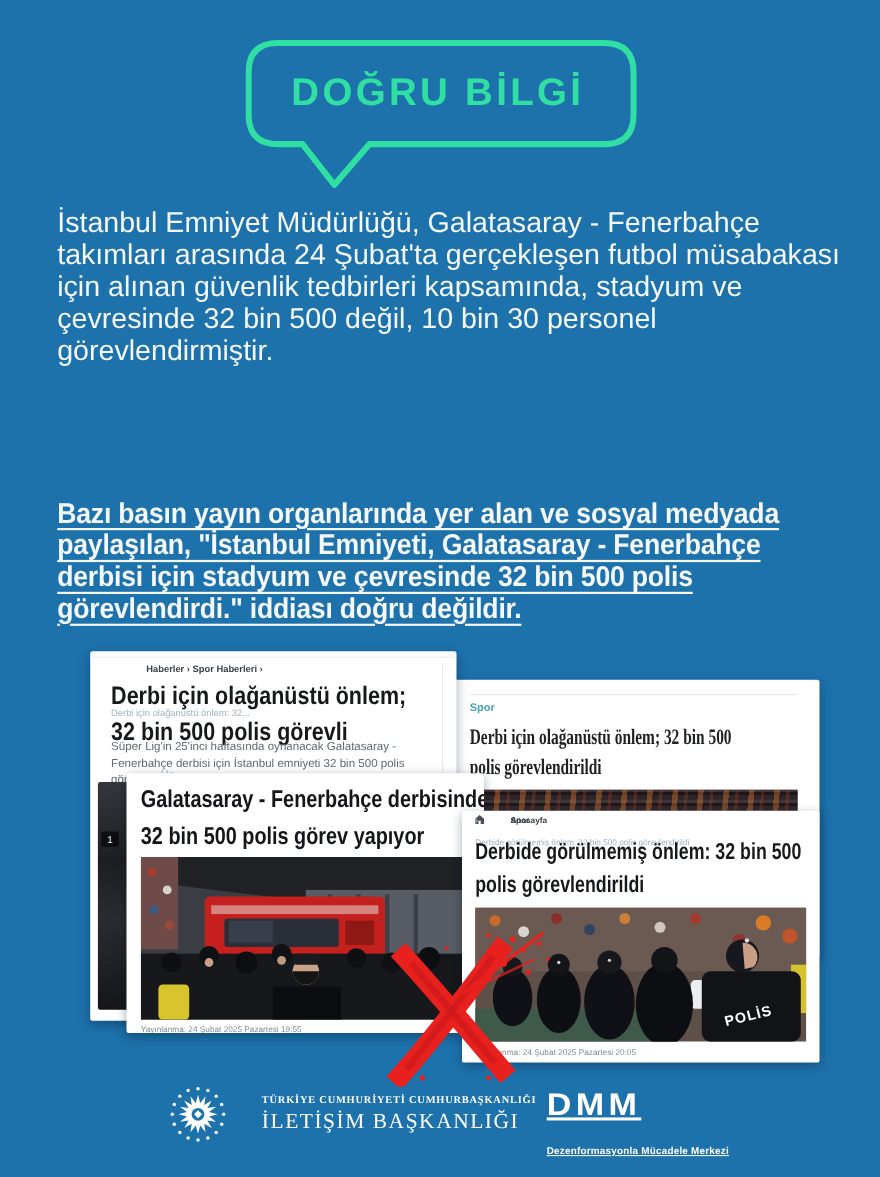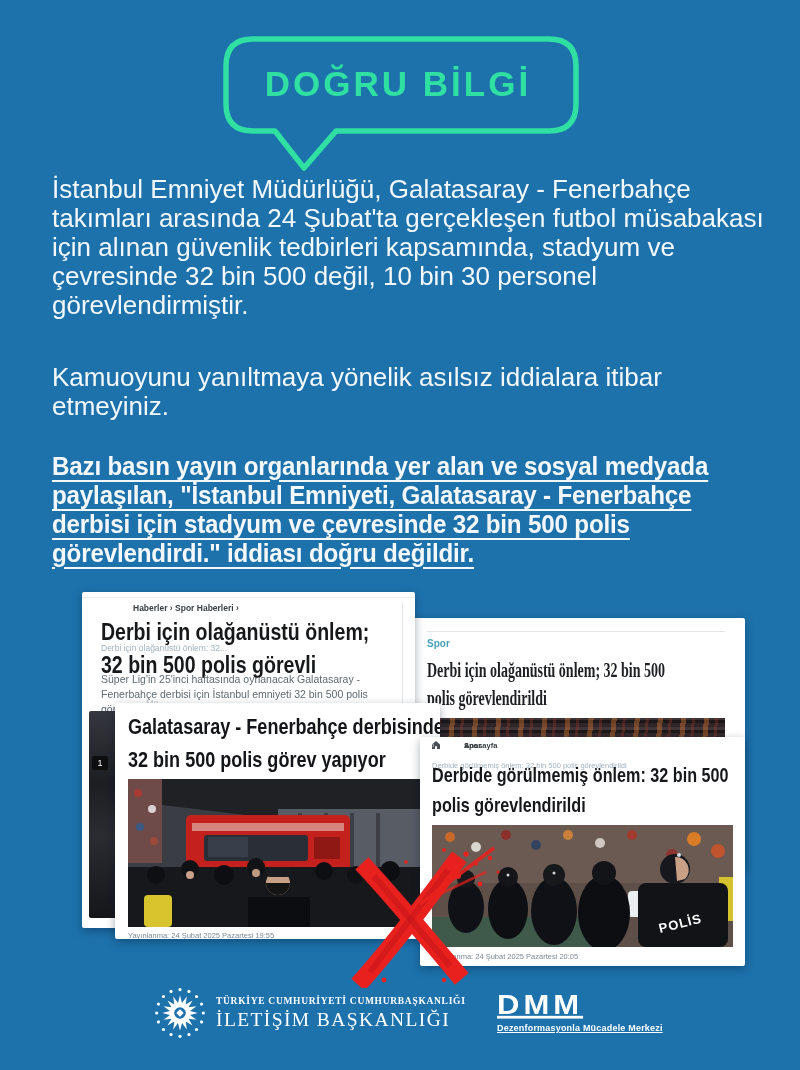--- a/index.html
+++ b/index.html
@@ -17,21 +17,21 @@
     position:absolute;left:223px;top:38px;width:350px;height:92px;
     display:flex;align-items:center;justify-content:center;
     color:var(--green,#2fe0a2);font-size:35px;font-weight:700;letter-spacing:3px;
     white-space:nowrap;
   }
   
   .para{
     position:absolute;left:52px;margin:0;color:#f4f8fb;
     font-size:26px;line-height:29px;white-space:pre;font-weight:400;
   }
-  .p1{top:175px;}
+  .p1{top:188px;}
   .p2{top:363px;}
   .p3{
     top:452px;font-weight:700;
     text-decoration:underline;text-decoration-thickness:2px;text-underline-offset:5px;
     transform:scaleX(.93);transform-origin:left top;letter-spacing:-0.2px;
   }
   
   .card{
     position:absolute;background:#fff;border-radius:2px;overflow:hidden;
     box-shadow:0 3px 10px rgba(0,20,40,.35);
@@ -93,45 +93,43 @@
   .c4-crumb .sep{color:#aab3ba;}
   .c4-title{
     left:12px;top:23px;width:440px;font-size:21px;line-height:30px;font-weight:700;
     color:#17181b;white-space:pre;transform:scaleX(.77);transform-origin:left top;
   }
   .c4-photo{left:12px;top:88px;width:301px;height:122px;}
   .c4-pub{left:12px;top:215px;font-size:7.5px;color:#7d8b96;white-space:nowrap;}
   
   .redx{position:absolute;left:348px;top:838px;width:160px;height:150px;z-index:6;}
   
-  .gov{position:absolute;left:152px;top:985px;display:flex;align-items:center;gap:8px;color:#fff;}
+  .gov{position:absolute;left:152px;top:985px;display:flex;align-items:center;gap:30px;color:#fff;}
   .gov-emblem{width:56px;height:56px;flex:none;}
   .gov-l1{font-family:"Liberation Serif",serif;font-size:9.5px;letter-spacing:.7px;font-weight:600;white-space:nowrap;}
   .gov-l2{font-family:"Liberation Serif",serif;font-size:19.5px;letter-spacing:1.4px;font-weight:400;margin-top:3px;white-space:nowrap;}
   .dmm{position:absolute;left:497px;top:991px;color:#ffffff;text-decoration:underline;}
   .dmm-word{font-size:31px;font-weight:700;letter-spacing:4px;line-height:30px;transform:scaleY(.92);transform-origin:left top;}
-  .dmm-sub{font-size:9px;font-weight:700;margin-top:2px;letter-spacing:.2px;white-space:nowrap;}
+  .dmm-sub{font-size:9px;font-weight:700;margin-top:20px;letter-spacing:.2px;white-space:nowrap;}
 </style>
 </head>
 <body>
 
 <div class="page">
 
   <svg class="bubble-svg" viewBox="0 0 356 140" aria-hidden="true">
     <path d="M 30,3 H 326 Q 353,3 353,30 V 68 Q 353,95 326,95 H 113 L 81,132 L 52,95 H 30 Q 3,95 3,68 V 30 Q 3,3 30,3 Z" fill="none" stroke="#2fe0a2" stroke-width="5.5" stroke-linejoin="round"></path>
   </svg>
   <div class="bubble-label">DOĞRU BİLGİ</div>
 
   <p class="para p1">İstanbul Emniyet Müdürlüğü, Galatasaray - Fenerbahçe
 takımları arasında 24 Şubat'ta gerçekleşen futbol müsabakası
 için alınan güvenlik tedbirleri kapsamında, stadyum ve
 çevresinde 32 bin 500 değil, 10 bin 30 personel
 görevlendirmiştir.</p>
-  <p class="para p2">Kamuoyunu yanıltmaya yönelik asılsız iddialara itibar
-etmeyiniz.</p>
   <p class="para p3">Bazı basın yayın organlarında yer alan ve sosyal medyada
 paylaşılan, "İstanbul Emniyeti, Galatasaray - Fenerbahçe
 derbisi için stadyum ve çevresinde 32 bin 500 polis
 görevlendirdi." iddiası doğru değildir.</p>
 
   <article class="card card2">
     <div class="c2-line"></div>
     <div class="c2-section">Spor</div>
     <h2 class="c2-title">Derbi için olağanüstü önlem; 32 bin 500
 polis görevlendirildi</h2>

